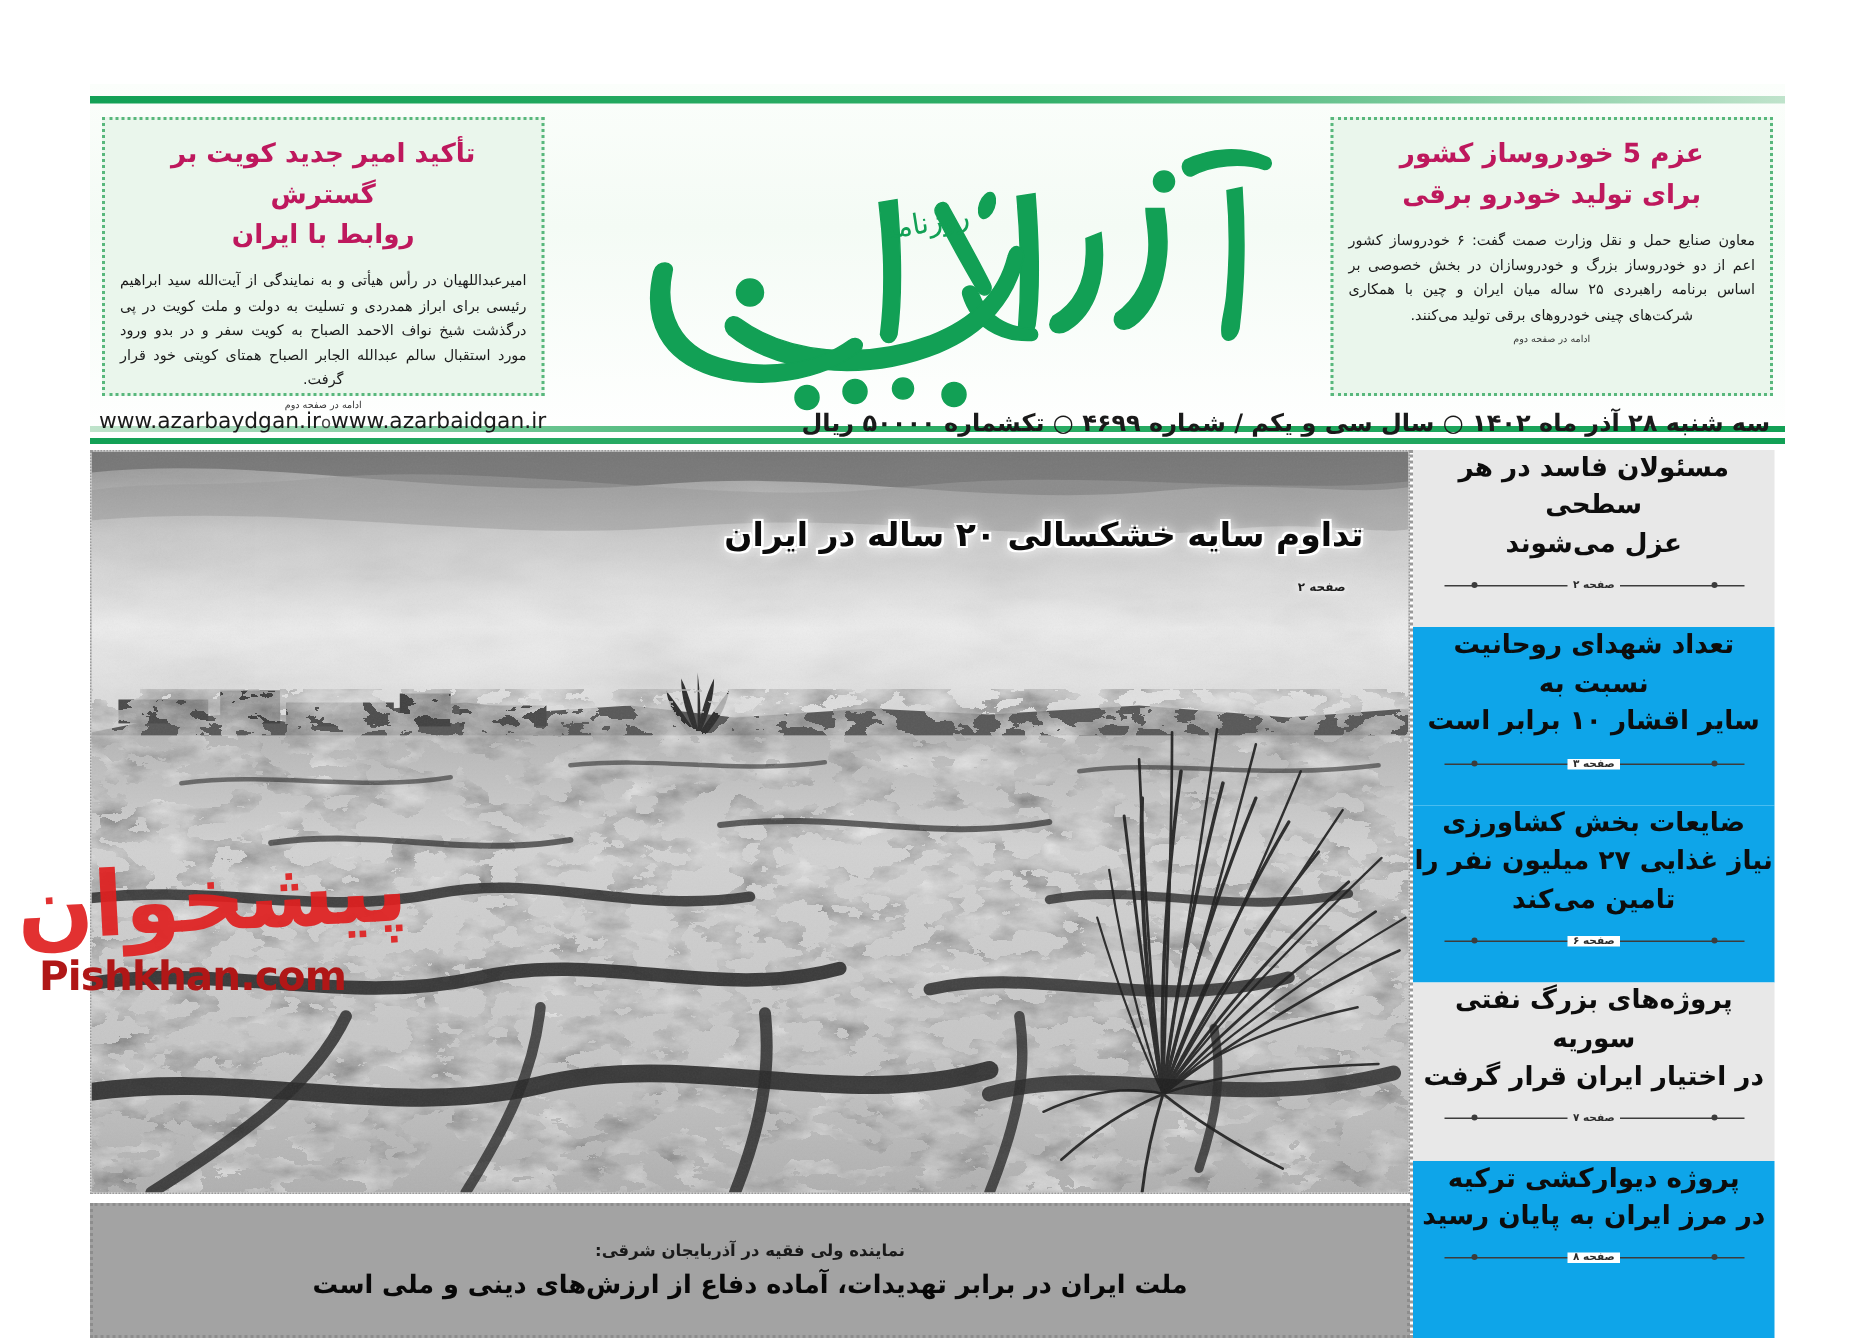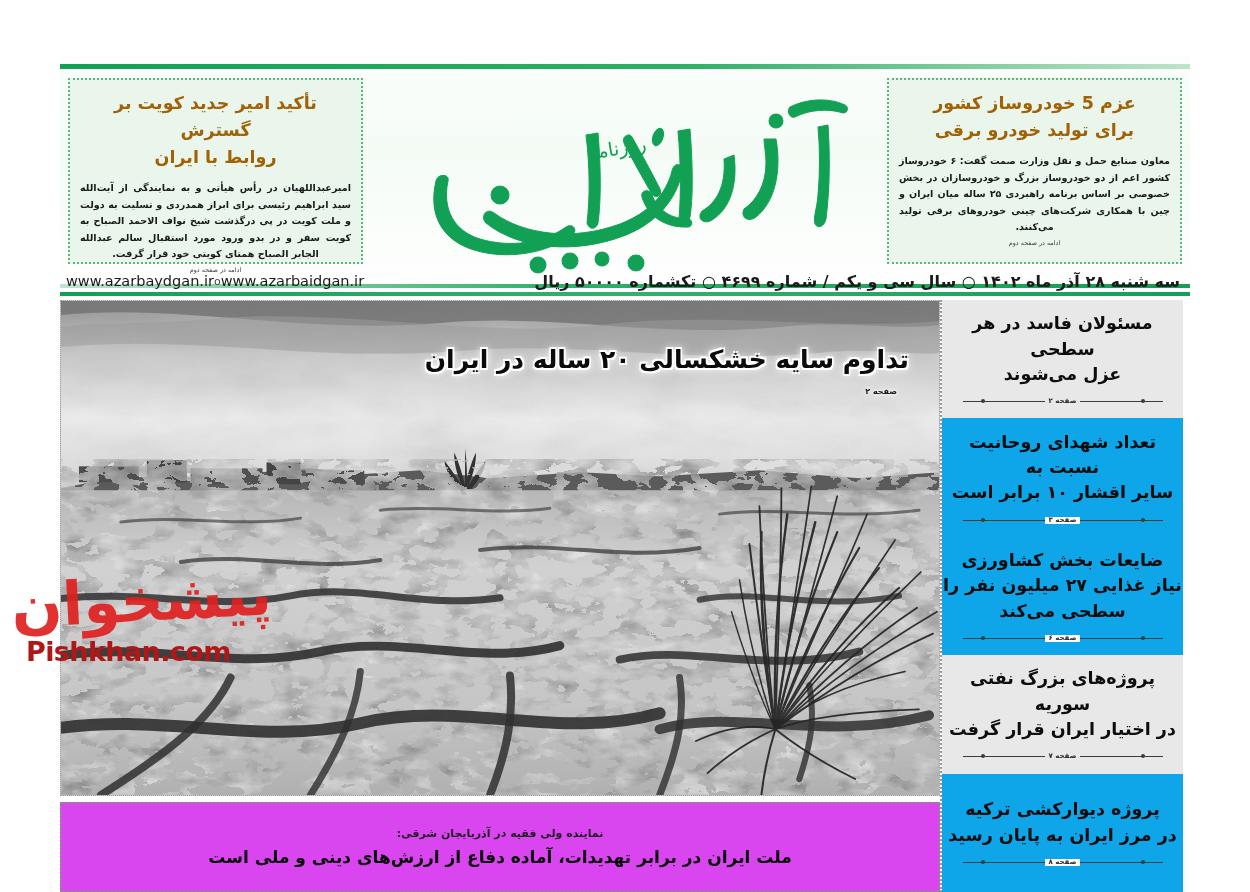--- a/index.html
+++ b/index.html
@@ -41,32 +41,32 @@
     padding:8px 10px 4px 10px;
     direction:rtl;
   }
   .teaser.left{left:8px;}
   .teaser.right{right:8px;}
   .teaser h2{
     margin:2px 0 0 0;
     font-size:17.5px;
     line-height:1.55;
     font-weight:bold;
-    color:#a16207;
+    color:#be185d;
     text-align:center;
     letter-spacing:0px;
   }
   .teaser p{
     margin:9px 0 0 0;
     font-size:9.6px;
     line-height:1.72;
     color:#1a1a1a;
     text-align:justify;
     text-align-last:center;
-    font-weight:bold;
+    font-weight:normal;
   }
   .teaser .cont{
     margin:3px 0 0 0;
     font-size:6.4px;
     color:#333;
     text-align:center;
     font-weight:normal;
   }
 
   
@@ -110,37 +110,37 @@
   }
   .photo{
     position:relative;width:880px;height:496px;overflow:hidden;
     background:#cfcfcf;
     border:1px dotted #9a9a9a;
     box-sizing:border-box;
   }
   .photo svg{position:absolute;left:0;top:0;width:100%;height:100%;}
   .photo-headline{
     position:absolute;right:30px;top:44px;
-    font-size:25px;font-weight:bold;color:#0b0b0b;
+    font-size:22px;font-weight:bold;color:#0b0b0b;
     text-shadow:
       -1.6px -1.6px 0 #fff, 1.6px -1.6px 0 #fff,
       -1.6px  1.6px 0 #fff, 1.6px  1.6px 0 #fff,
       0 0 7px #fff, 0 0 12px #fff;
     letter-spacing:0;white-space:nowrap;direction:rtl;
   }
   .photo-pageref{
     position:absolute;right:42px;top:86px;
     font-size:8px;color:#1c1c1c;font-weight:bold;
     text-shadow:0 0 4px #fff,0 0 6px #fff;direction:rtl;
   }
 
   .bottombox{
     position:relative;width:880px;height:90px;margin-top:6px;
     border:2px dotted #8d8d8d;box-sizing:border-box;
-    background:#d946ef;
+    background:#a3a3a3;
     display:flex;flex-direction:column;align-items:center;justify-content:center;
     direction:rtl;
   }
   .bottom-kicker{
     font-size:11px;font-weight:bold;color:#1a1a1a;margin-bottom:7px;
   }
   .bottom-headline{
     font-size:17px;font-weight:bold;color:#080808;white-space:nowrap;
   }
 
@@ -148,21 +148,21 @@
   .sidebar{
     width:243px;height:592px;position:relative;
     border-left:2px dotted #9a9a9a;
     box-sizing:border-box;
     display:flex;flex-direction:column;
   }
   .side-item{
     position:relative;
     flex:1 1 0;
     display:flex;flex-direction:column;
-    align-items:center;justify-content:center;
+    align-items:center;justify-content:flex-start;
     padding:0 1px;
     box-sizing:border-box;
     direction:rtl;
   }
   .side-item.shade{background:#e8e8e8;}
   .side-item.plain{background:#0ea5e9;}
   .side-item h3{
     margin:0;
     font-size:17.5px;line-height:1.45;font-weight:bold;color:#0d0d0d;
     text-align:center;
@@ -437,21 +437,21 @@
             <span class="dotr"></span>
           <span class="pg">صفحه ۳</span>
         </div>
       </div>
 
 
       <div class="side-item plain">
         <h3>
           <span>ضایعات بخش کشاورزی</span><br>
           <span>نیاز غذایی ۲۷ میلیون نفر را</span><br>
-          <span>سطحی می‌کند</span>
+          <span>تامین می‌کند</span>
         </h3>
         <div class="side-sep">
           <span class="ln"></span>
             <span class="dotl"></span>
             <span class="dotr"></span>
           <span class="pg">صفحه ۶</span>
         </div>
       </div>
 
       <div class="side-item shade">

